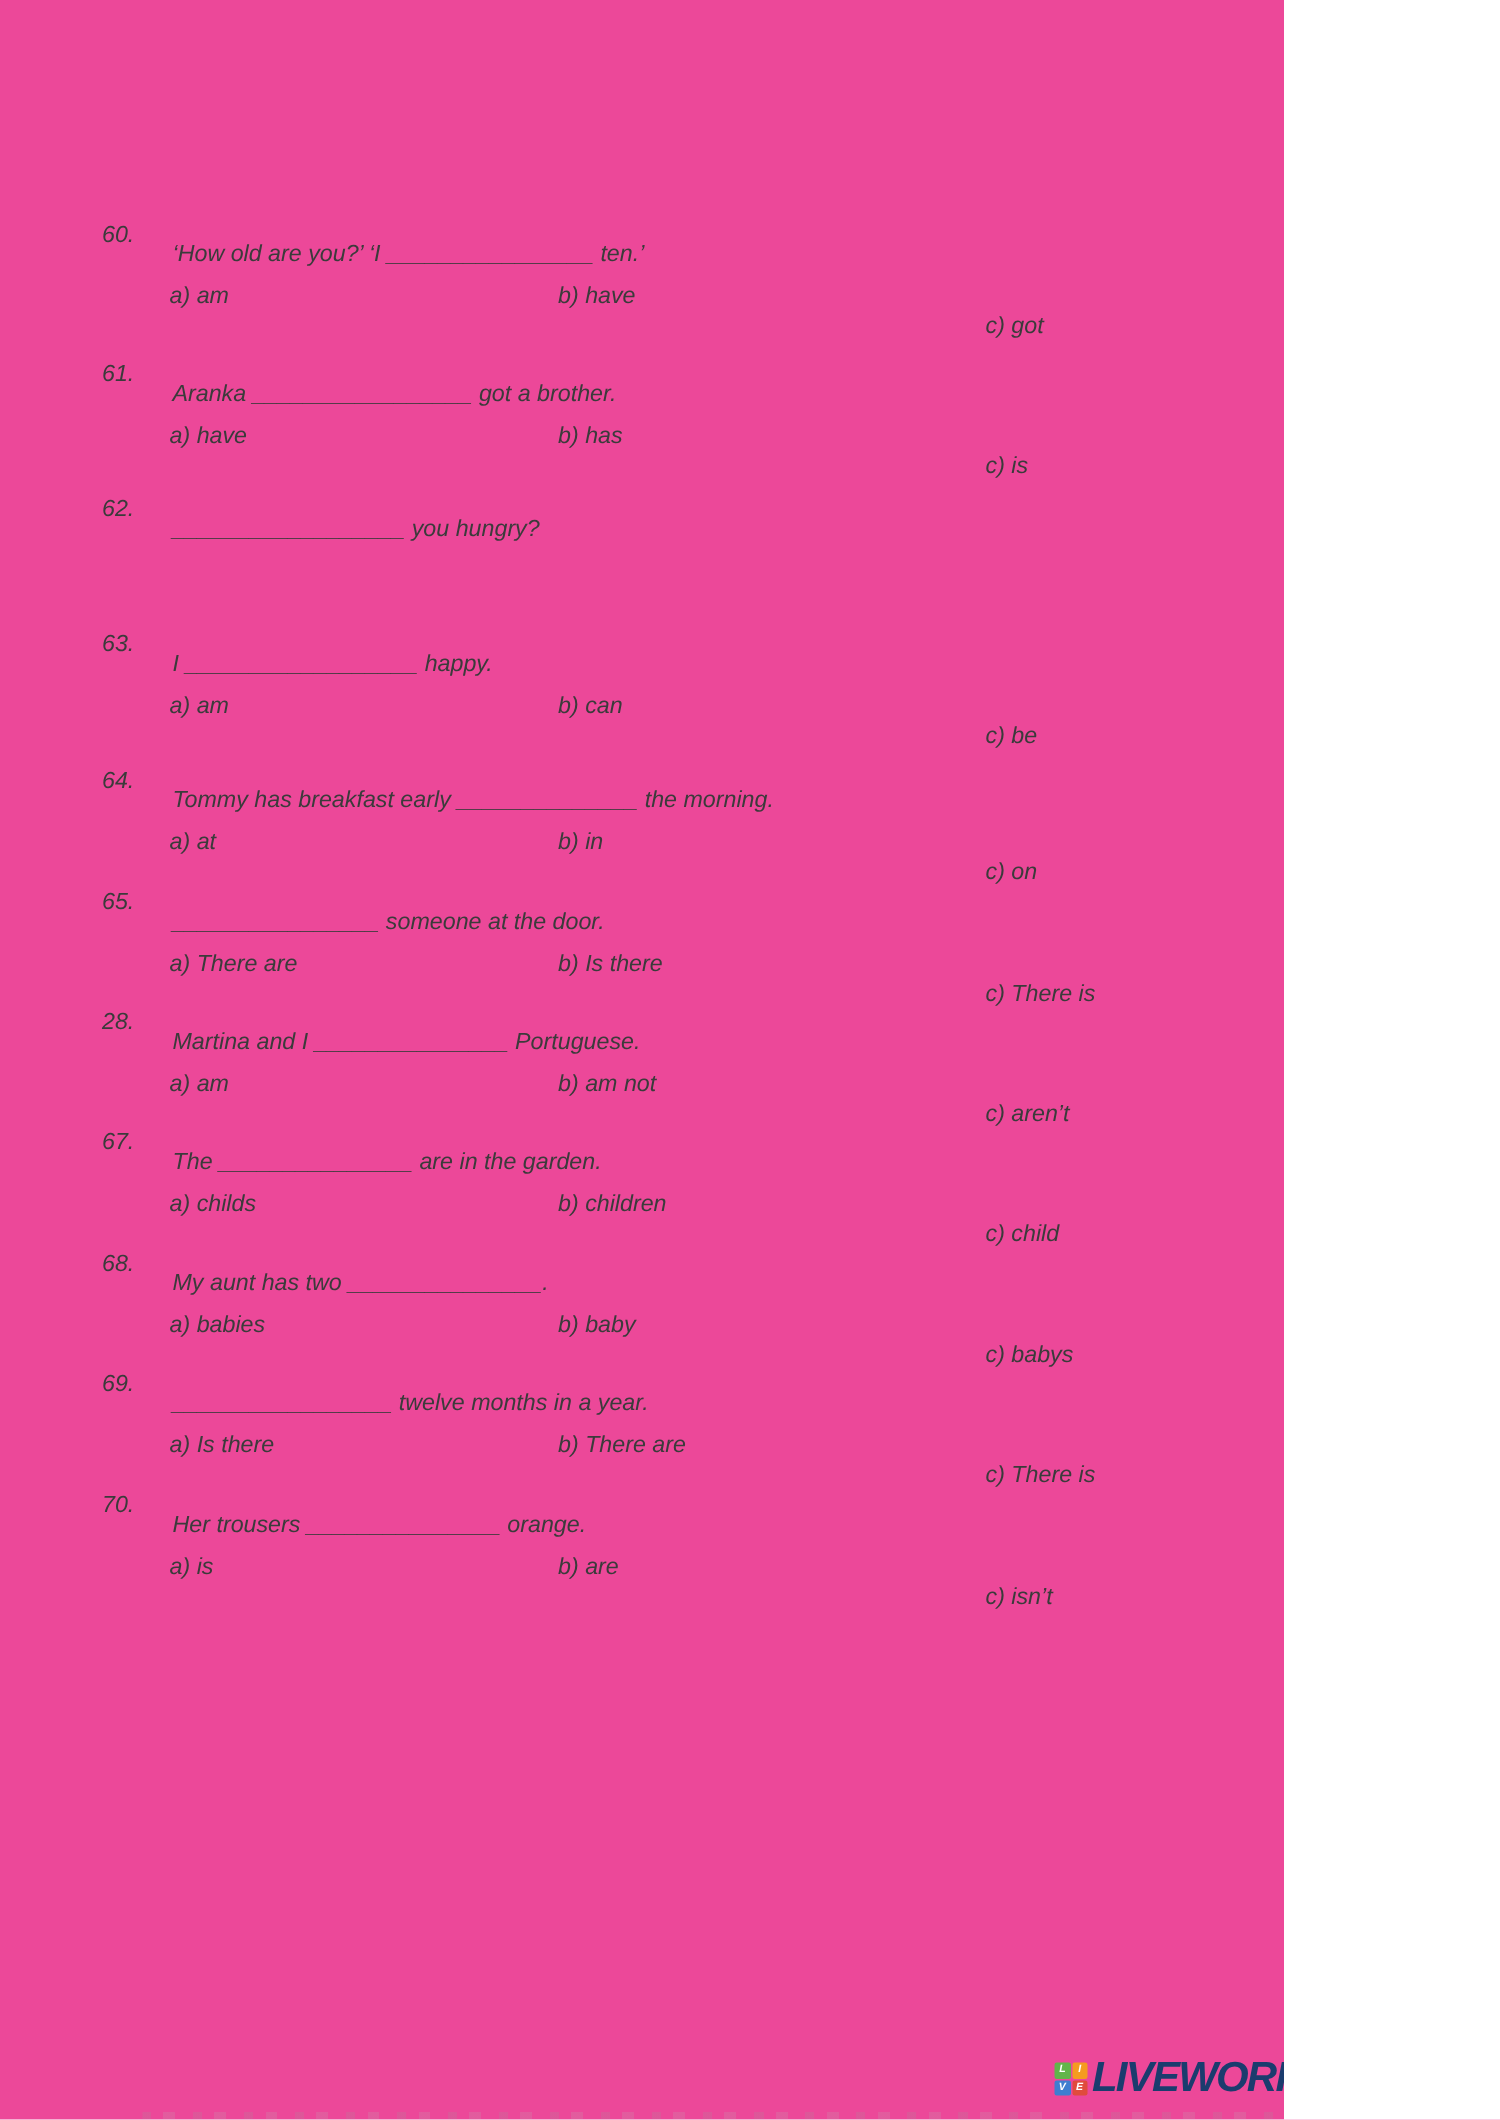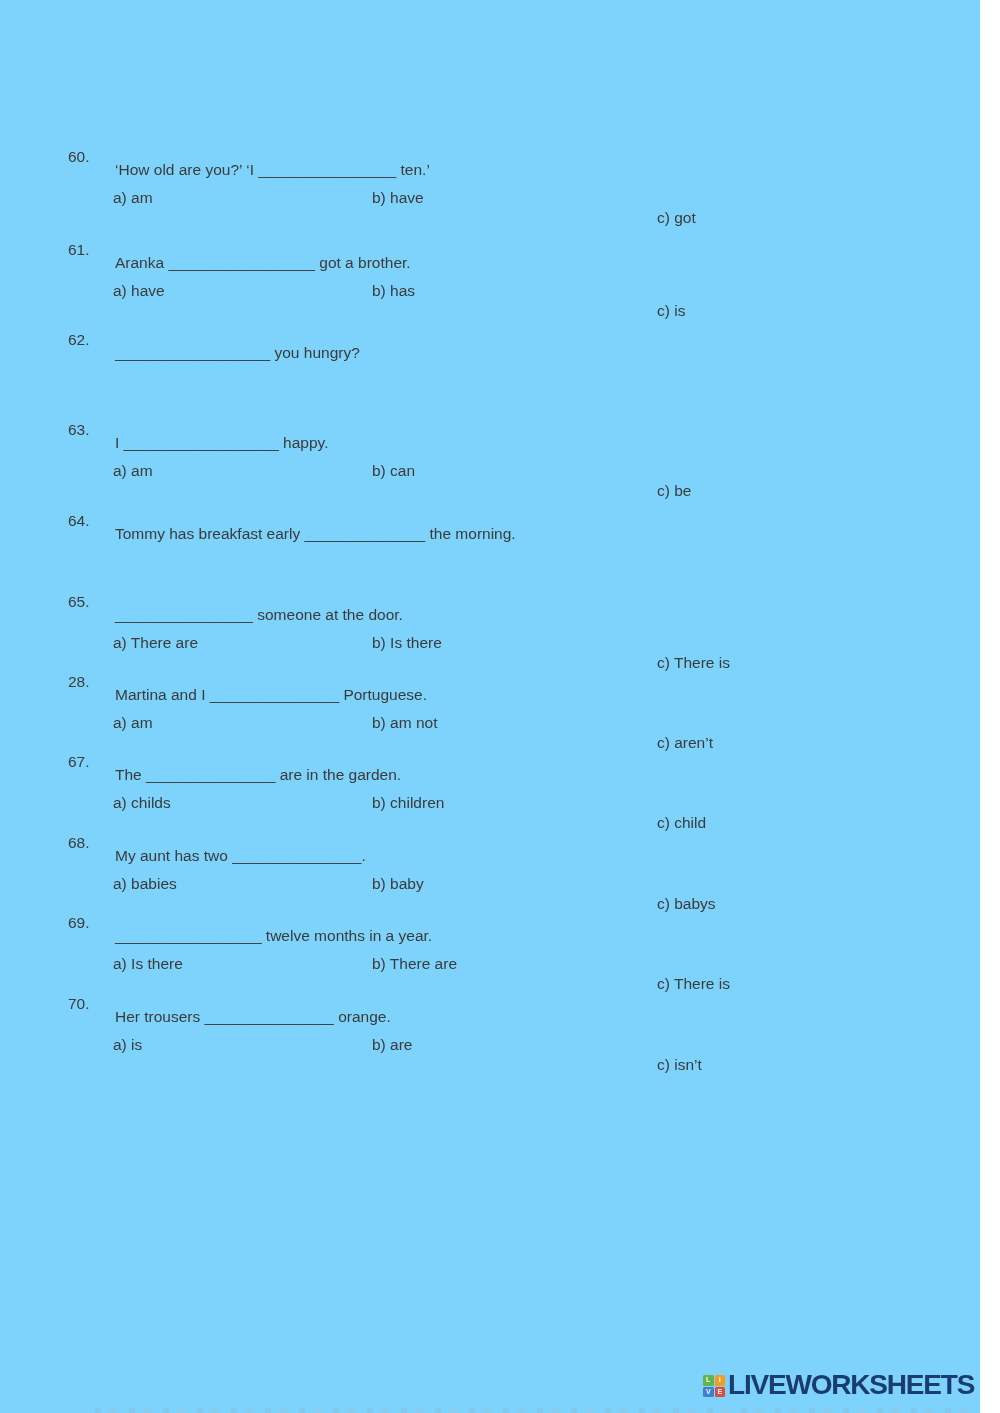--- a/index.html
+++ b/index.html
@@ -2,26 +2,27 @@
 <html><head>
 <meta charset="utf-8">
 <style>
   html, body {
     margin: 0;
     padding: 0;
     background: #ffffff;
   }
   .page {
     position: relative;
-    width: 980px;
+    width: 856px;
     height: 1413px;
-    background: #7dd3fc;
+    background: #ec4899;
     overflow: hidden;
     font-family: "Liberation Sans", "DejaVu Sans", sans-serif;
     color: #3b3b3b;
+    font-style: italic;
   }
   .q {
     position: absolute;
     left: 0;
     width: 100%;
     height: 62px;
     font-size: 15.5px;
     line-height: 20px;
   }
   .qnum {
@@ -146,20 +147,25 @@
     <div class="opts">
       <span class="opt opt-a">a) am</span>
       <span class="opt opt-b">b) can</span>
       <span class="opt opt-c">c) be</span>
     </div>
   </div>
 
   <div class="q" style="top:511px">
     <span class="qnum">64.</span>
     <span class="qtext">Tommy has breakfast early ______________ the morning.</span>
+    <div class="opts">
+      <span class="opt opt-a">a) at</span>
+      <span class="opt opt-b">b) in</span>
+      <span class="opt opt-c">c) on</span>
+    </div>
   </div>
 
   <div class="q" style="top:592px">
     <span class="qnum">65.</span>
     <span class="qtext">________________ someone at the door.</span>
     <div class="opts">
       <span class="opt opt-a">a) There are</span>
       <span class="opt opt-b">b) Is there</span>
       <span class="opt opt-c">c) There is</span>
     </div>

